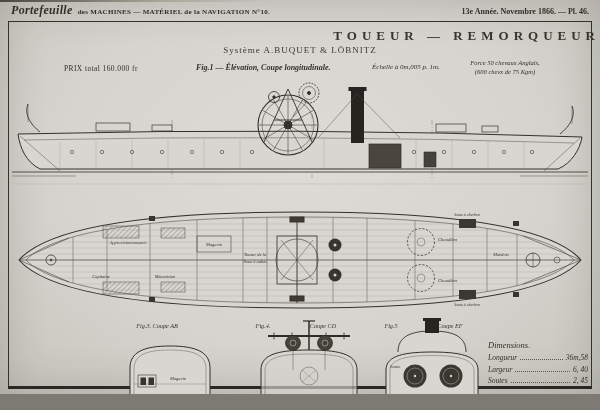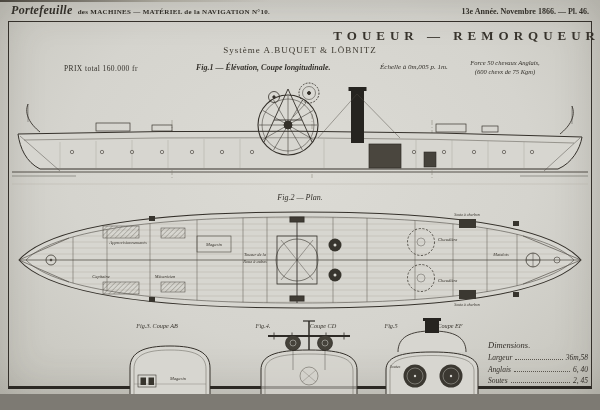--- a/index.html
+++ b/index.html
@@ -16,21 +16,21 @@
   .header-left .script{font-size:12px;font-style:italic;font-weight:bold;margin-right:3px;}
   .header-right{font-size:8px;font-weight:bold;}
   .frame{position:absolute;left:8px;top:21px;right:8px;bottom:5px;
     border:1.4px solid #34302a;border-bottom:3.6px solid #2b2823;box-sizing:border-box;}
   .title-main{position:absolute;top:28px;left:0;right:0;text-align:right;
     font-size:13px;letter-spacing:5px;font-weight:600;color:#38342d;}
   .title-sub{position:absolute;top:45px;left:0;right:0;text-align:center;
     font-size:9px;letter-spacing:1px;color:#3c382f;}
   .price{position:absolute;left:28px;top:64px;font-size:7.5px;letter-spacing:.4px;margin-left:36px;}
   .fig1-caption{position:absolute;left:196px;top:63px;font-size:8px;font-style:italic;font-weight:bold;}
-  .scale{position:absolute;left:372px;top:63px;font-size:7px;font-style:italic;margin-left:8px;}
+  .scale{position:absolute;left:372px;top:63px;font-size:7px;font-style:italic;}
   .power{position:absolute;right:24px;top:58px;width:142px;text-align:center;
     font-size:6.5px;line-height:1.4;font-style:italic;}
   .fig2-caption{position:absolute;left:0;right:0;top:193px;text-align:center;
     font-size:8px;font-style:italic;}
   .fig-svg{position:absolute;}
   .plate svg text{fill:#37332c;font-style:italic;font-family:"Liberation Serif","DejaVu Serif",serif;}
   .dimensions{position:absolute;left:488px;top:340px;width:100px;font-style:italic;color:#34302a;}
   .dim-title{text-align:left;font-size:8.5px;margin-bottom:3px;}
   .dim-row{display:flex;align-items:baseline;font-size:7.5px;margin-bottom:2.5px;}
   .dim-row .leader{flex:1;border-bottom:1px dotted #5b574f;margin:0 3px;height:6px;}
@@ -128,21 +128,20 @@
       <line x1="16" y1="24" x2="16" y2="42" stroke-width="0.4"></line>
       <path d="M548,54 C558,46 564,36 560,26"></path>
       <line x1="560" y1="26" x2="560" y2="44" stroke-width="0.4"></line>
     </g>
     <g stroke="#55514a" stroke-width="0.5">
       <line x1="8" y1="56" x2="48" y2="91"></line>
       <line x1="568" y1="58" x2="532" y2="91"></line>
     </g>
   </svg>
 
-  <div class="fig2-caption">Fig.2 — Plan.</div>
 
   <svg class="fig-svg" style="left:15px;top:204px;" width="570" height="110" viewBox="0 0 570 110">
     <defs>
       <clipPath id="deckClip">
           <path d="M11,56 C42,24 154,13 285,13 C416,13 528,24 559,56 C528,88 416,99 285,99 C154,99 42,88 11,56 Z"></path>
         </clipPath>
       <pattern id="hatchB" width="3.5" height="3.5" patternUnits="userSpaceOnUse" patternTransform="rotate(45)">
         <line x1="0" y1="0" x2="0" y2="3.5" stroke="#55514a" stroke-width="0.6"></line>
       </pattern>
     </defs>
@@ -270,26 +269,26 @@
       <circle cx="439" cy="58" r="8" fill="none" stroke="#d7d6d0" stroke-width="0.4"></circle>
       <circle cx="403" cy="58" r="1.2" fill="#d7d6d0"></circle>
       <circle cx="439" cy="58" r="1.2" fill="#d7d6d0"></circle>
       <text x="383" y="50" text-anchor="middle" font-size="4">Soutes</text>
     </g>
   </svg>
 
   <div class="dimensions">
     <div class="dim-title">Dimensions.</div>
     <div class="dim-row">
-      <span>Largeur</span>
+      <span>Longueur</span>
       <span class="leader"></span>
       <span>36m,58</span>
     </div>
     <div class="dim-row">
-      <span>Anglais</span>
+      <span>Largeur</span>
       <span class="leader"></span>
       <span>6, 40</span>
     </div>
     <div class="dim-row">
       <span>Soutes</span>
       <span class="leader"></span>
       <span>2, 45</span>
     </div>
   </div>
 

